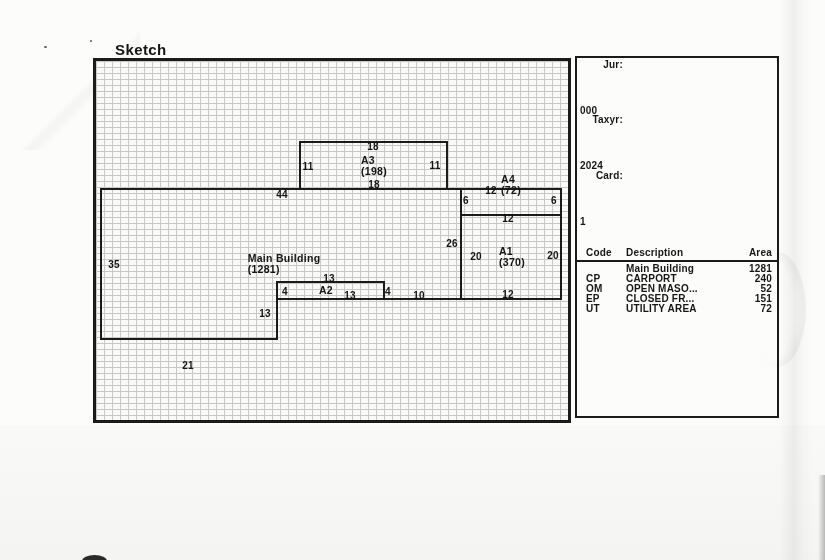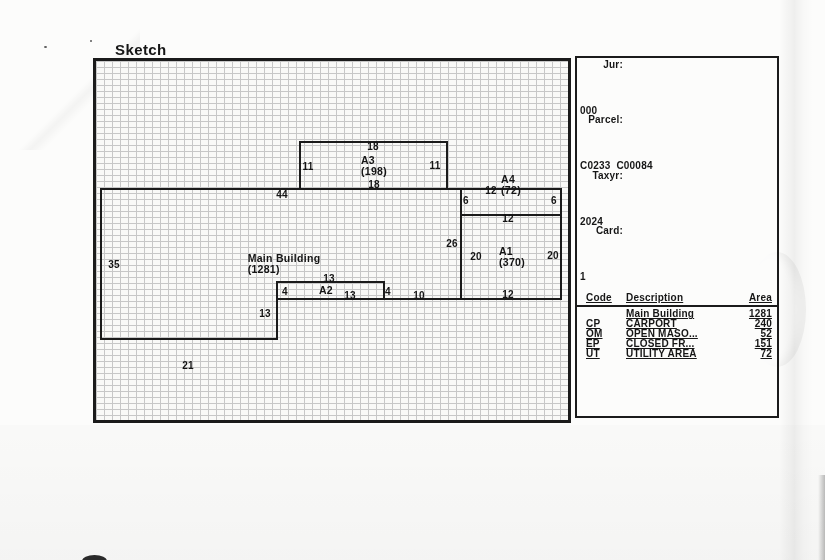--- a/index.html
+++ b/index.html
@@ -52,22 +52,22 @@
 
   
   .panel{
     position:absolute;left:575px;top:56px;width:204px;height:362px;
     box-sizing:border-box;border:2px solid #1b1b1b;background:rgba(252,252,251,0.6);
   }
   .panel-fields{padding-top:2px;}
   .field{display:flex;line-height:9.3px;font-size:10px;font-weight:bold;letter-spacing:0.2px;flex-direction:column;}
   .field-label{width:46px;text-align:right;flex:0 0 46px;}
   .field-value{margin-left:3px;white-space:pre;}
-  .area-table{width:100%;border-collapse:collapse;margin-top:12px;
-    font-size:10px;font-weight:bold;letter-spacing:0.2px;text-decoration:underline;}
+  .area-table{width:100%;border-collapse:collapse;margin-top:22px;
+    font-size:10px;font-weight:bold;letter-spacing:0.2px;}
   .area-table th,.area-table td{padding:0;line-height:10px;font-weight:bold;text-align:left;}
   .area-table thead th{border-bottom:2px solid #1b1b1b;padding-bottom:2px;}
   .area-table .col-code{width:40px;padding-left:9px;}
   .area-table .col-area{width:50px;text-align:right;padding-right:5px;}
   .area-table tbody tr:first-child td{padding-top:2px;}
 </style>
 </head>
 <body>
 
 <div class="page">
@@ -141,24 +141,20 @@
     </div>
   </div>
 
   <div class="panel">
     <div class="panel-fields" id="panel-fields">
         <div class="field">
           <span class="field-label">Jur:</span>
           <span class="field-value">000</span>
         </div>
         <div class="field">
-          <span class="field-label">Parcel:</span>
-          <span class="field-value">C0233  C00084</span>
-        </div>
-        <div class="field">
           <span class="field-label">Taxyr:</span>
           <span class="field-value">2024</span>
         </div>
         <div class="field">
           <span class="field-label">Card:</span>
           <span class="field-value">1</span>
         </div>
       </div>
     <table class="area-table">
       <thead>

